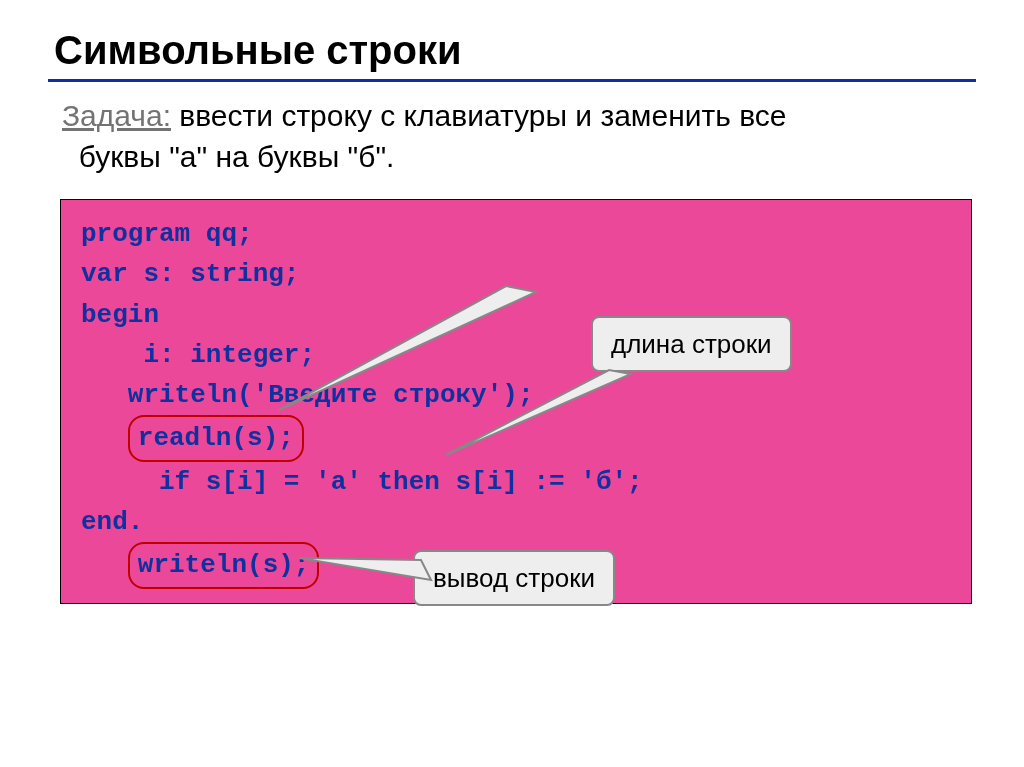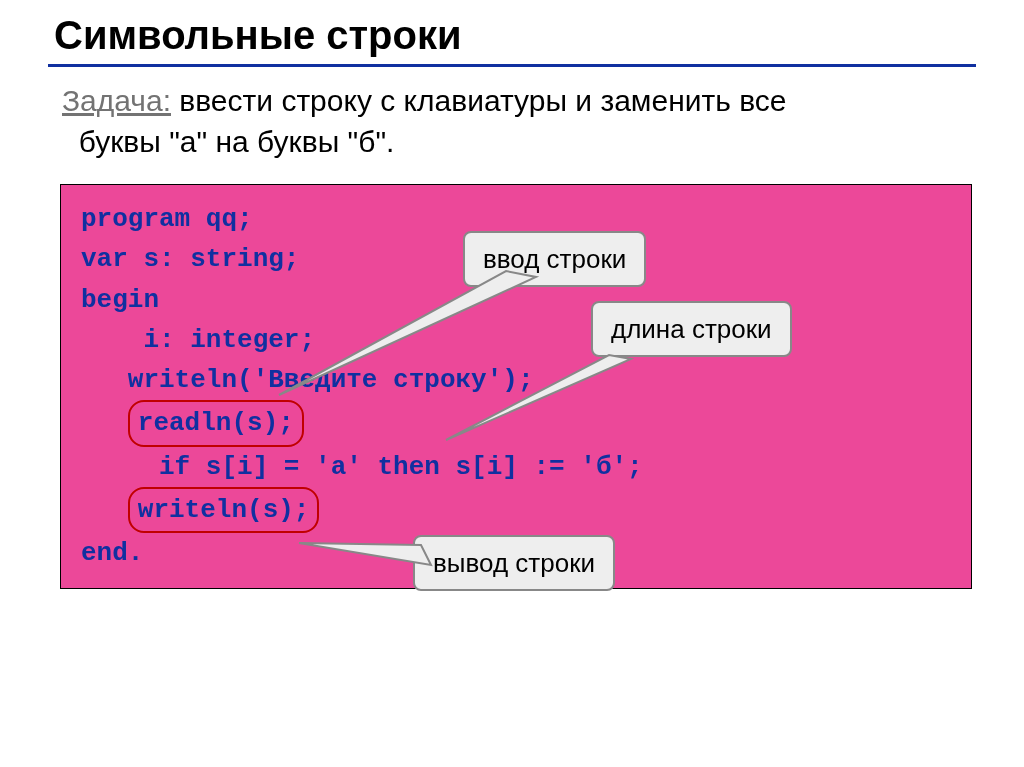--- a/index.html
+++ b/index.html
@@ -5,21 +5,21 @@
   body {
     margin: 0;
     padding: 0;
     width: 1024px;
     height: 767px;
     font-family: Arial, Helvetica, sans-serif;
     background: #ffffff;
     position: relative;
   }
   .slide {
-    padding: 13px 48px 0 48px;
+    padding: 28px 48px 0 48px;
   }
   .title {
     font-size: 40px;
     font-weight: bold;
     color: #000;
     margin: 0 0 6px 6px;
   }
   .hr {
     height: 3px;
     background: #1030a0;
@@ -86,24 +86,23 @@
   буквы "а" на буквы "б".</span></p>
 
   <div class="code-box">
     <div class="code-line">program qq;</div>
     <div class="code-line">var s: string;</div>
     <div class="code-line">begin</div>
     <div class="code-line">    i: integer;</div>
     <div class="code-line"><span>   writeln('Введи</span><span>те</span><span> строку');</span></div>
     <div class="code-line">   <span class="emph">readln(s);</span></div>
     <div class="code-line">     if s[i] = 'а' then s[i] := 'б';</div>
+    <div class="code-line">end.</div>
     <div class="code-line">   <span class="emph">writeln(s);</span></div>
-    <div class="code-line">end.</div>
 
-    <div class="callout" style="left:402px; top:46px;">ввод строки</div>
     <svg class="pointer" style="left:0; top:0; width:900px; height:450px;">
       <polygon points="218,210 445,86 475,92" fill="#eeeeee" stroke="#888" stroke-width="2"></polygon>
     </svg>
 
     <div class="callout" style="left:530px; top:116px;">длина строки</div>
     <svg class="pointer" style="left:0; top:0; width:900px; height:450px;">
       <polygon points="385,255 548,170 570,174" fill="#eeeeee" stroke="#888" stroke-width="2"></polygon>
     </svg>
 
     <div class="callout" style="left:352px; top:350px;">вывод строки</div>

